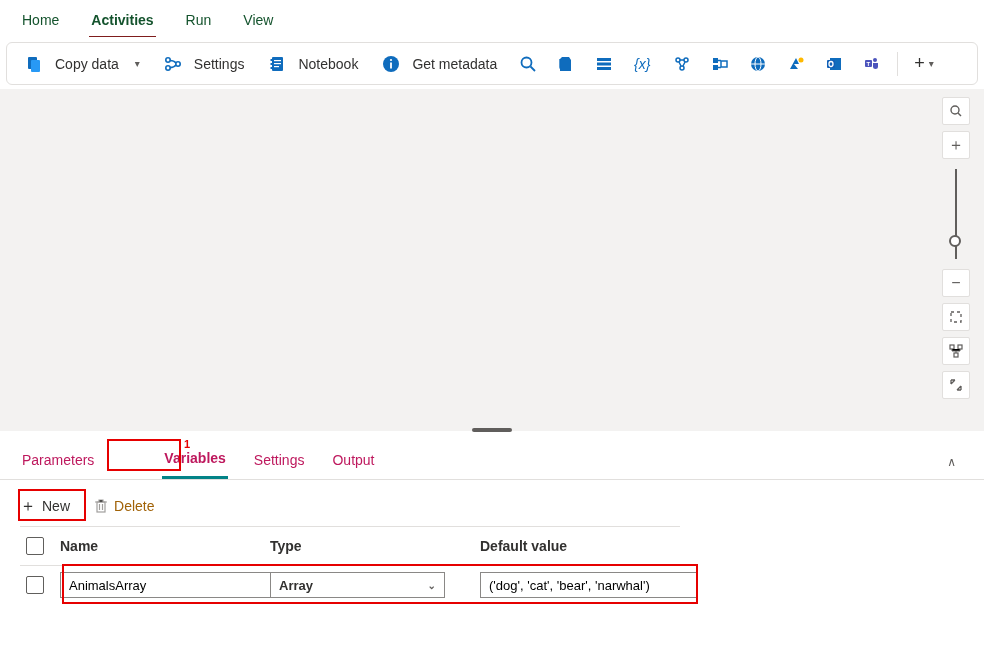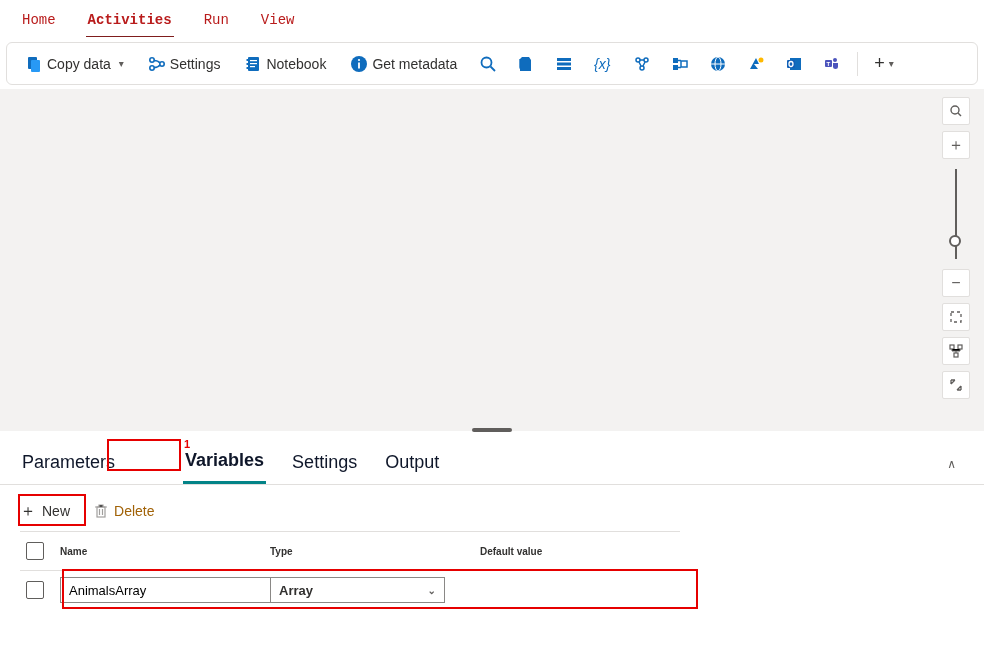--- a/index.html
+++ b/index.html
@@ -17,42 +17,41 @@
     .top-tabs {
       display: flex;
       gap: 28px;
       padding: 8px 20px 0;
       border-bottom: 1px solid transparent;
     }
     .top-tab {
       padding: 4px 2px 8px;
       cursor: pointer;
       font-size: 14px;
-      color: #b91c1c;
-      font-family: Liberation Mono, monospace;
+      color: #14532d;
     }
     .top-tab.active {
       font-weight: 600;
       border-bottom: 1px solid #7f1d1d;
     }
 
     .toolbar {
       margin: 4px 6px;
       border: 1px solid #e1dfdd;
       border-radius: 6px;
       display: flex;
       align-items: center;
       padding: 4px 8px;
       gap: 4px;
       background: #fff;
     }
     .toolbar-item {
       display: flex;
       align-items: center;
-      gap: 4px;
+      gap: 12px;
       padding: 6px 10px;
       border-radius: 4px;
       cursor: pointer;
       font-size: 14px;
     }
     .toolbar-icon-only {
       padding: 6px 8px;
       cursor: pointer;
       display: flex;
       align-items: center;
@@ -132,22 +131,22 @@
       display: flex;
       gap: 24px;
       padding: 10px 20px 0;
       border-bottom: 1px solid #e1dfdd;
       align-items: center;
       position: relative;
     }
     .bottom-tab {
       padding: 6px 2px 10px;
       cursor: pointer;
-      font-size: 18px;
-      color: #0f172a;
+      font-size: 14px;
+      color: #be185d;
       position: relative;
     }
     .bottom-tab.active {
       font-weight: 600;
       border-bottom: 3px solid #038387;
       margin-left: 42px;
     }
     .red-box {
       border: 2px solid #e60000;
       position: absolute;
@@ -205,21 +204,21 @@
     .table-area {
       padding: 0 20px;
       width: 700px;
     }
     .table-header {
       display: flex;
       align-items: center;
       padding: 10px 0;
       border-top: 1px solid #e1dfdd;
       border-bottom: 1px solid #e1dfdd;
-      font-size: 10px;
+      font-size: 14px;
       color: #323130;
     }
     .col-check { width: 40px; display:flex; align-items:center; padding-left:6px;}
     .col-name { width: 210px; font-weight: 600; }
     .col-type { width: 210px; font-weight: 600; }
     .col-default { width: 200px; font-weight: 600; }
 
     .table-row-wrap {
       position: relative;
       padding: 6px 0;
@@ -470,15 +469,18 @@
       </div>
       <div class="col-name">
         <input class="cell-input" value="AnimalsArray" style="">
       </div>
       <div class="col-type">
         <div class="cell-input cell-select">
           <span>Array</span>
           <span class="chevron-down">⌄</span>
         </div>
       </div>
+      <div class="col-default">
+        <input class="cell-input" value="('dog', 'cat', 'bear', 'narwhal')" style="">
+      </div>
     </div>
   </div>
 </div>
 
 </body></html>

